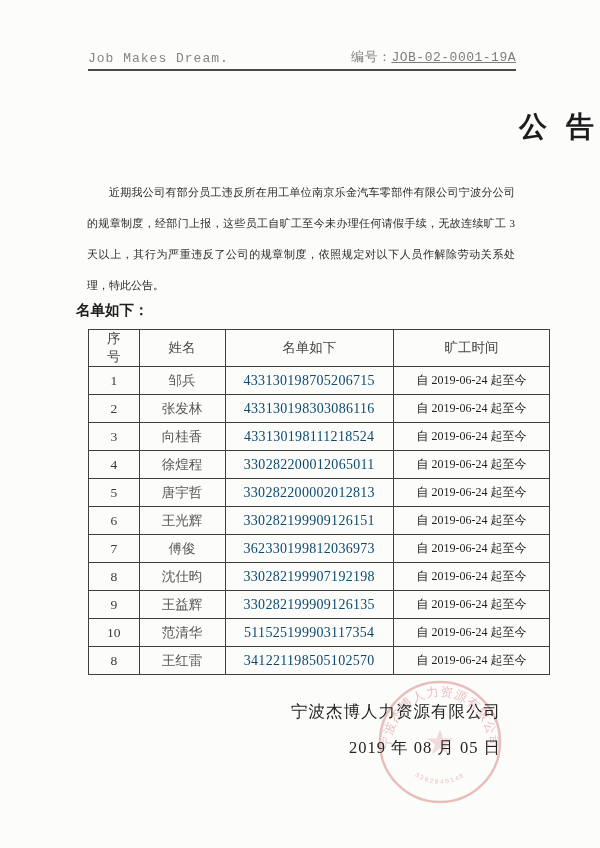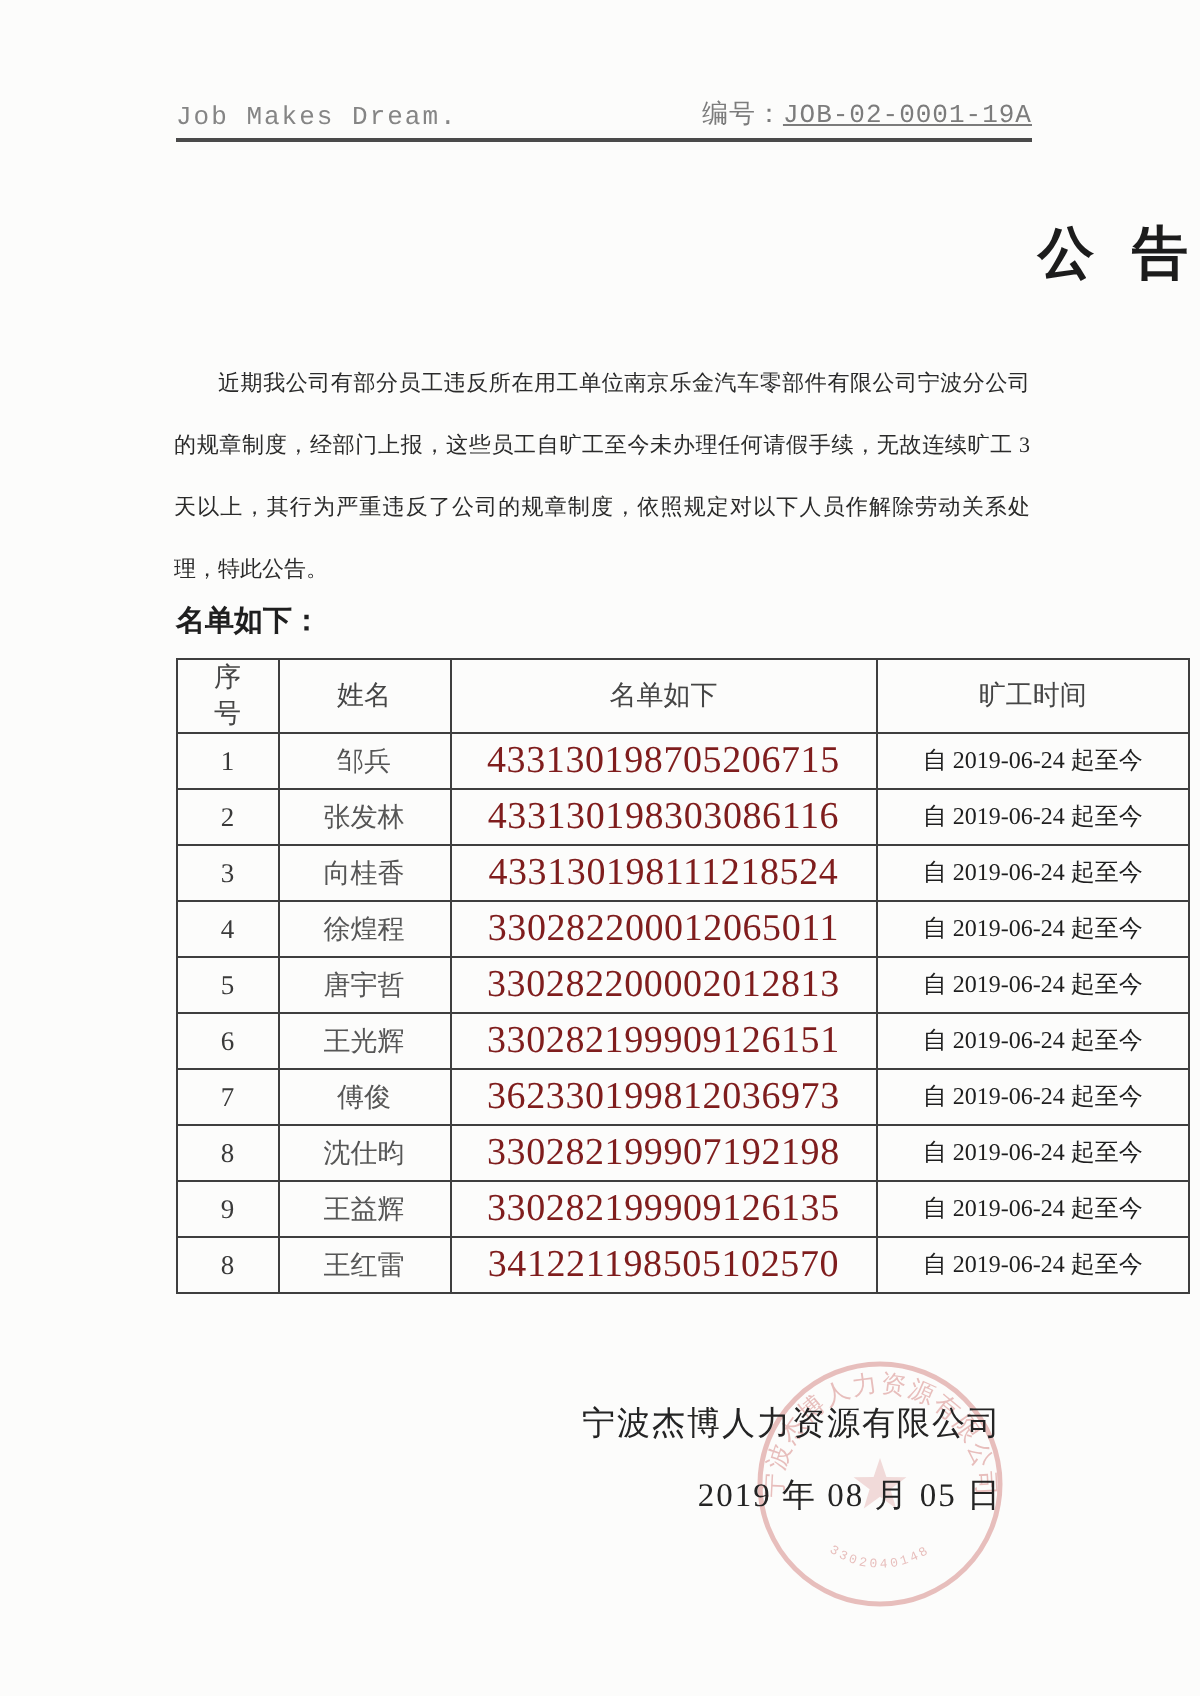--- a/index.html
+++ b/index.html
@@ -44,21 +44,21 @@
     letter-spacing:6px;color:#1c1c1c;
   }
 
   
   .body-paragraph{
     position:absolute;left:72px;top:177px;width:428px;
     font-size:11px;line-height:31px;text-align:justify;
     text-indent:2em;color:#2a2a2a;margin-left:15px;
   }
   .list-label{
-    position:absolute;left:88px;top:301px;
+    position:absolute;left:76px;top:301px;
     font-size:14.5px;font-weight:bold;color:#1f1f1f;
   }
 
   
   table.roster{
     position:absolute;left:88px;top:329px;
     border-collapse:collapse;table-layout:fixed;
     font-size:13.5px;color:#3a3a3a;
   }
   table.roster th,table.roster td{
@@ -68,21 +68,21 @@
   }
   table.roster th{
     height:34px;font-weight:normal;color:#454545;font-size:13.5px;
   }
   table.roster td{height:28px;}
   col.c-no{width:42px;}
   col.c-name{width:86px;}
   col.c-id{width:142px;}
   col.c-period{width:156px;}
   td.cell-name{color:#565656;}
-  td.cell-id{font-size:19px;letter-spacing:.3px;color:#7f1d1d;margin-top:19px;}
+  td.cell-id{font-size:14px;letter-spacing:.3px;color:#0c4a6e;margin-top:19px;}
   td.cell-period{font-weight:normal;font-size:12px;color:#1e1e1e;}
 
   
   .signature{
     position:absolute;left:88px;top:700px;width:413px;
     text-align:right;z-index:2;
   }
   .company{font-size:16.5px;letter-spacing:1px;color:#242424;line-height:24px;}
   .sign-date{font-size:16.5px;letter-spacing:1px;color:#242424;line-height:24px;margin-top:12px;}
 
@@ -173,20 +173,26 @@
           <td class="cell-id">330282199907192198</td>
           <td class="cell-period">自 2019-06-24 起至今</td>
         </tr>
         <tr>
           <td class="cell-no">9</td>
           <td class="cell-name">王益辉</td>
           <td class="cell-id">330282199909126135</td>
           <td class="cell-period">自 2019-06-24 起至今</td>
         </tr>
         <tr>
+          <td class="cell-no">10</td>
+          <td class="cell-name">范清华</td>
+          <td class="cell-id">511525199903117354</td>
+          <td class="cell-period">自 2019-06-24 起至今</td>
+        </tr>
+        <tr>
           <td class="cell-no">8</td>
           <td class="cell-name">王红雷</td>
           <td class="cell-id">341221198505102570</td>
           <td class="cell-period">自 2019-06-24 起至今</td>
         </tr>
       </tbody>
   </table>
 
   <svg class="seal" viewBox="0 0 126 126" xmlns="http://www.w3.org/2000/svg">
     <defs>

